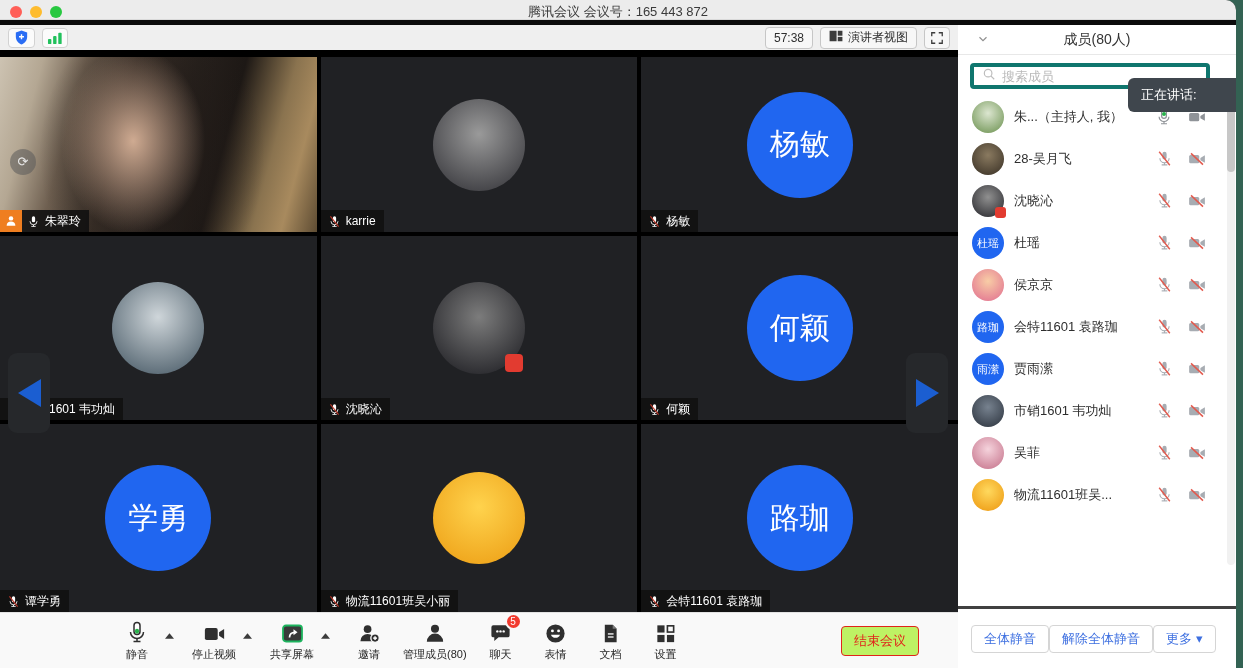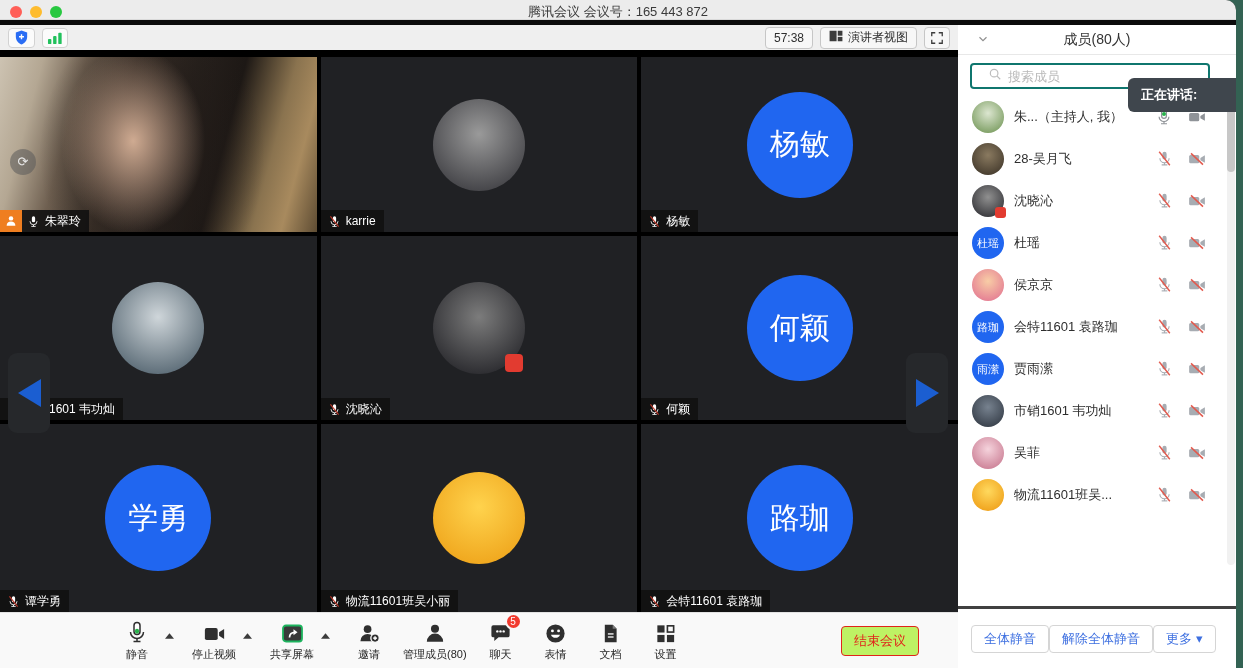--- a/index.html
+++ b/index.html
@@ -73,22 +73,22 @@
   .end-btn { position:absolute; right:39px; top:13px; width:78px; height:30px; background:#bef264;
              border:1px solid #e0251b; border-radius:4px; color:#e0251b; font-size:13px; }
 
   
   .sidebar { position:absolute; left:958px; top:25px; width:278px; height:643px; background:#fff;
              z-index:4; display:flex; flex-direction:column; }
   .sb-header { height:30px; border-bottom:1px solid #e8e8e8; position:relative; display:flex;
                align-items:center; justify-content:center; font-size:14px; color:#333; flex:none; }
   .sb-collapse { position:absolute; left:18px; top:7px; background:none; border:none; height:16px; }
   .search-wrap { padding:8px 26px 5px 12px; flex:none; }
-  .search-box { height:26px; border:2px solid #0f766e; border-radius:4px; display:flex;
-                align-items:center; gap:6px; padding:0 16px; background:#fff; }
+  .search-box { height:26px; border:4px solid #0f766e; border-radius:4px; display:flex;
+                align-items:center; gap:6px; padding:0 8px; background:#fff; }
   .search-box input { border:none; outline:none; flex:1; font-size:13px; color:#333; background:transparent;
                       font-family:"Liberation Sans","DejaVu Sans",sans-serif; min-width:0; }
   .search-box input::placeholder { color:#b8b8b8; }
   .m-list { flex:1; padding-top:2px; overflow:hidden; }
   .m-row { height:42px; display:flex; align-items:center; padding:0 30px 0 14px; gap:10px; }
   .m-avatar { width:32px; height:32px; border-radius:50%; flex:none; position:relative; }
   .m-avatar.blue { background:var(--blue,#2066f0); color:#fff; font-size:11px; display:flex;
                    align-items:center; justify-content:center; }
   .m-badge { position:absolute; right:-2px; bottom:-1px; width:11px; height:11px; border-radius:3px; background:#e23b30; }
   .m-name { flex:1; font-size:13px; color:#2e2e2e; white-space:nowrap; overflow:hidden; }
@@ -97,21 +97,21 @@
   .sb-scroll { position:absolute; right:1px; top:74px; width:8px; height:466px; background:#f1f1f1; border-radius:4px; }
   .sb-thumb { position:absolute; top:1px; left:0; width:8px; height:72px; background:#c7c7c7; border-radius:4px; }
   .sb-footer { height:62px; border-top:3px solid #404040; display:flex; align-items:center;
                padding:0 13px; gap:0; flex:none; }
   .sb-footer button { height:28px; border:1px solid #d5d5d5; border-radius:4px; background:#fff;
                       color:var(--link,#3d6fe0); font-size:13px; padding:0 12px; display:flex;
                       align-items:center; gap:4px; white-space:nowrap; }
 
   .tooltip { position:absolute; left:1128px; top:78px; width:115px; height:34px; background:#3f464d;
              color:#fff; font-size:13px; line-height:34px; padding-left:13px;
-             border-radius:6px 0 0 6px; z-index:9;font-weight:bold; }
+             border-radius:6px 0 0 6px; z-index:9; }
   .bg-strip { position:absolute; right:0; top:0; width:7px; height:668px; background:#336253; z-index:0; }
 </style>
 </head>
 <body>
 
 <div class="app">
 
   <div class="titlebar">
     <div class="lights">
       <button class="light" style="background:#ff5f57"></button>

